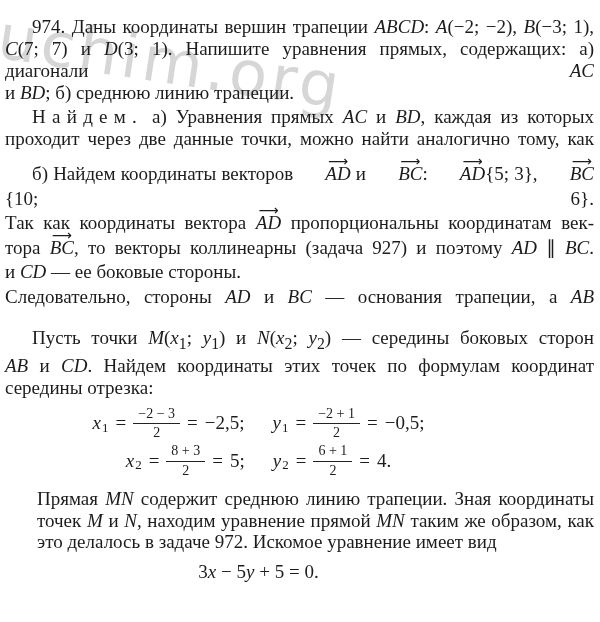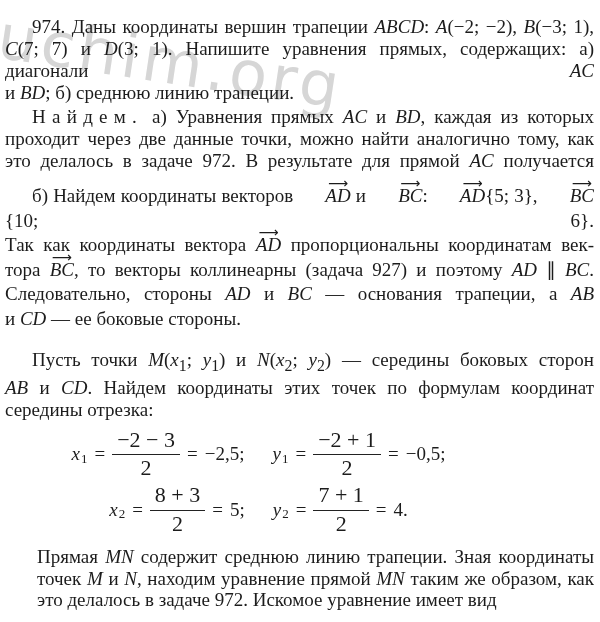--- a/index.html
+++ b/index.html
@@ -74,21 +74,21 @@
     display: flex;
     flex-direction: column;
     align-items: center;
     gap: 2px;
     transform: translateX(-41px);
   }
   .frow { display: flex; gap: 28px; align-items: center; }
   .feq { display: inline-flex; align-items: center; font-size: 19px; }
   .feq sub { font-size: 13px; line-height: 1; margin-left: 1px; position: relative; top: 4px; }
   .rel { margin: 0 7px; }
-  .frac { display: inline-block; text-align: center; font-size: 22px; line-height: 1.12; }
+  .frac { display: inline-block; text-align: center; font-size: 14px; line-height: 1.12; }
   .frac .num { display: block; border-bottom: 1.2px solid #222; padding: 0 5px 2px; }
   .frac .den { display: block; padding-top: 1px; }
   .center .line, .center .line.last {
     text-align: center;
     text-align-last: center;
     -moz-text-align-last: center;
   }
   .equation { margin-top: 8px; transform: translateX(-41px); }
 </style>
 </head>
@@ -100,29 +100,28 @@
 
   <div class="para indent">
       <div class="line first"><b>974.</b> Даны координаты вершин трапеции <i>ABCD</i>: <i>A</i>(−2; −2), <i>B</i>(−3; 1),</div>
       <div class="line"><i>C</i>(7; 7) и <i>D</i>(3; 1). Напишите уравнения прямых, содержащих: а) диагонали <i>AC</i></div>
       <div class="line last">и <i>BD</i>; б) среднюю линию трапеции.</div>
     </div>
 
   <div class="para indent tight">
       <div class="line first"><span class="sp">Найдем.</span> а) Уравнения прямых <i>AC</i> и <i>BD</i>, каждая из которых</div>
       <div class="line">проходит через две данные точки, можно найти аналогично тому, как</div>
-      <div class="line">это делалось в задаче 972. В результате для прямой <i>AC</i> получается</div>
     </div>
 
   <div class="para indent vecs">
       <div class="line first">б) Найдем координаты векторов <span class="vec"><i>AD</i></span> и <span class="vec"><i>BC</i></span>: <span class="vec"><i>AD</i></span>{5; 3}, <span class="vec"><i>BC</i></span>{10; 6}.</div>
       <div class="line">Так как координаты вектора <span class="vec"><i>AD</i></span> пропорциональны координатам век-</div>
       <div class="line">тора <span class="vec"><i>BC</i></span>, то векторы коллинеарны (задача 927) и поэтому <i>AD</i> ∥ <i>BC</i>.</div>
+      <div class="line last">и <i>CD</i> — ее боковые стороны.</div>
       <div class="line">Следовательно, стороны <i>AD</i> и <i>BC</i> — основания трапеции, а <i>AB</i></div>
-      <div class="line last">и <i>CD</i> — ее боковые стороны.</div>
     </div>
 
   <div class="para indent gap">
       <div class="line first">Пусть точки <i>M</i>(<i>x</i><sub>1</sub>; <i>y</i><sub>1</sub>) и <i>N</i>(<i>x</i><sub>2</sub>; <i>y</i><sub>2</sub>) — середины боковых сторон</div>
       <div class="line"><i>AB</i> и <i>CD</i>. Найдем координаты этих точек по формулам координат</div>
       <div class="line last">середины отрезка:</div>
     </div>
 
   <div class="formulas">
     <div class="frow">
@@ -159,21 +158,21 @@
             <span class="den">2</span>
           </span>
           <span class="rel">=</span>
           <span>5;</span>
         </span>
       <span class="feq">
           <i>y</i>
           <sub>2</sub>
           <span class="rel">=</span>
           <span class="frac">
-            <span class="num">7 + 1</span>
+            <span class="num">6 + 1</span>
             <span class="den">2</span>
           </span>
           <span class="rel">=</span>
           <span>4.</span>
         </span>
     </div>
   </div>
 
   <div class="para mid">
       <div class="line first">Прямая <i>MN</i> содержит среднюю линию трапеции. Зная координаты</div>

